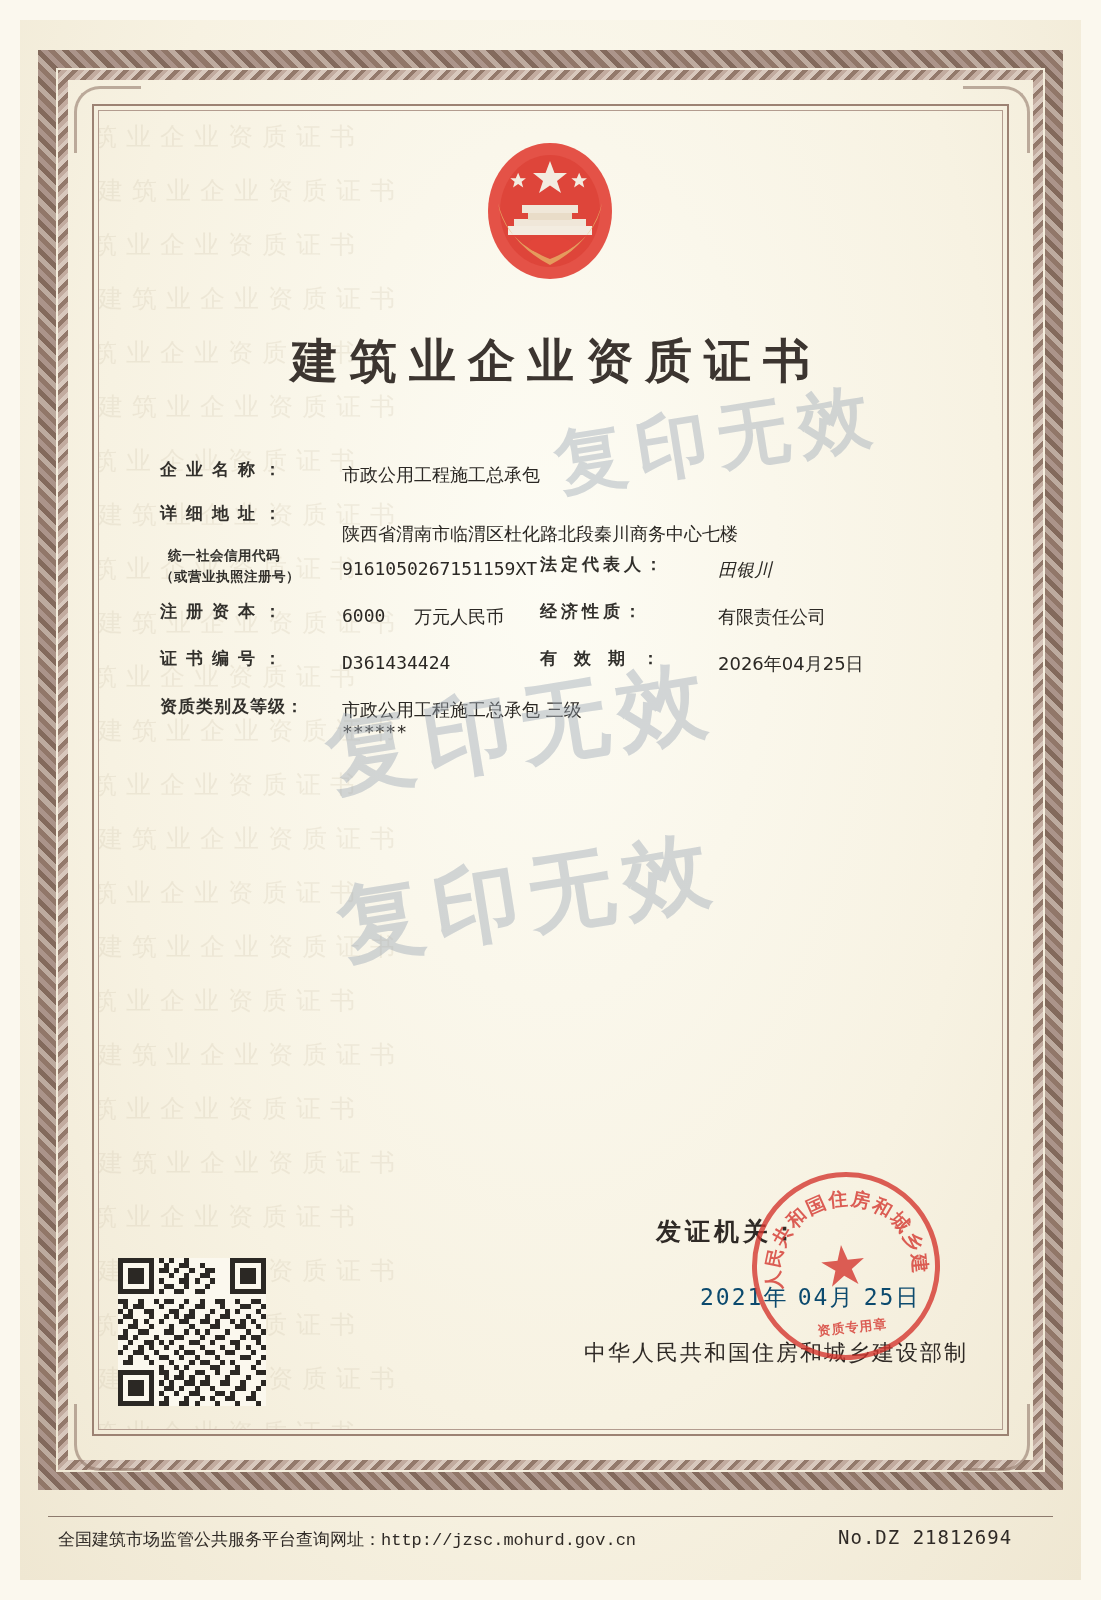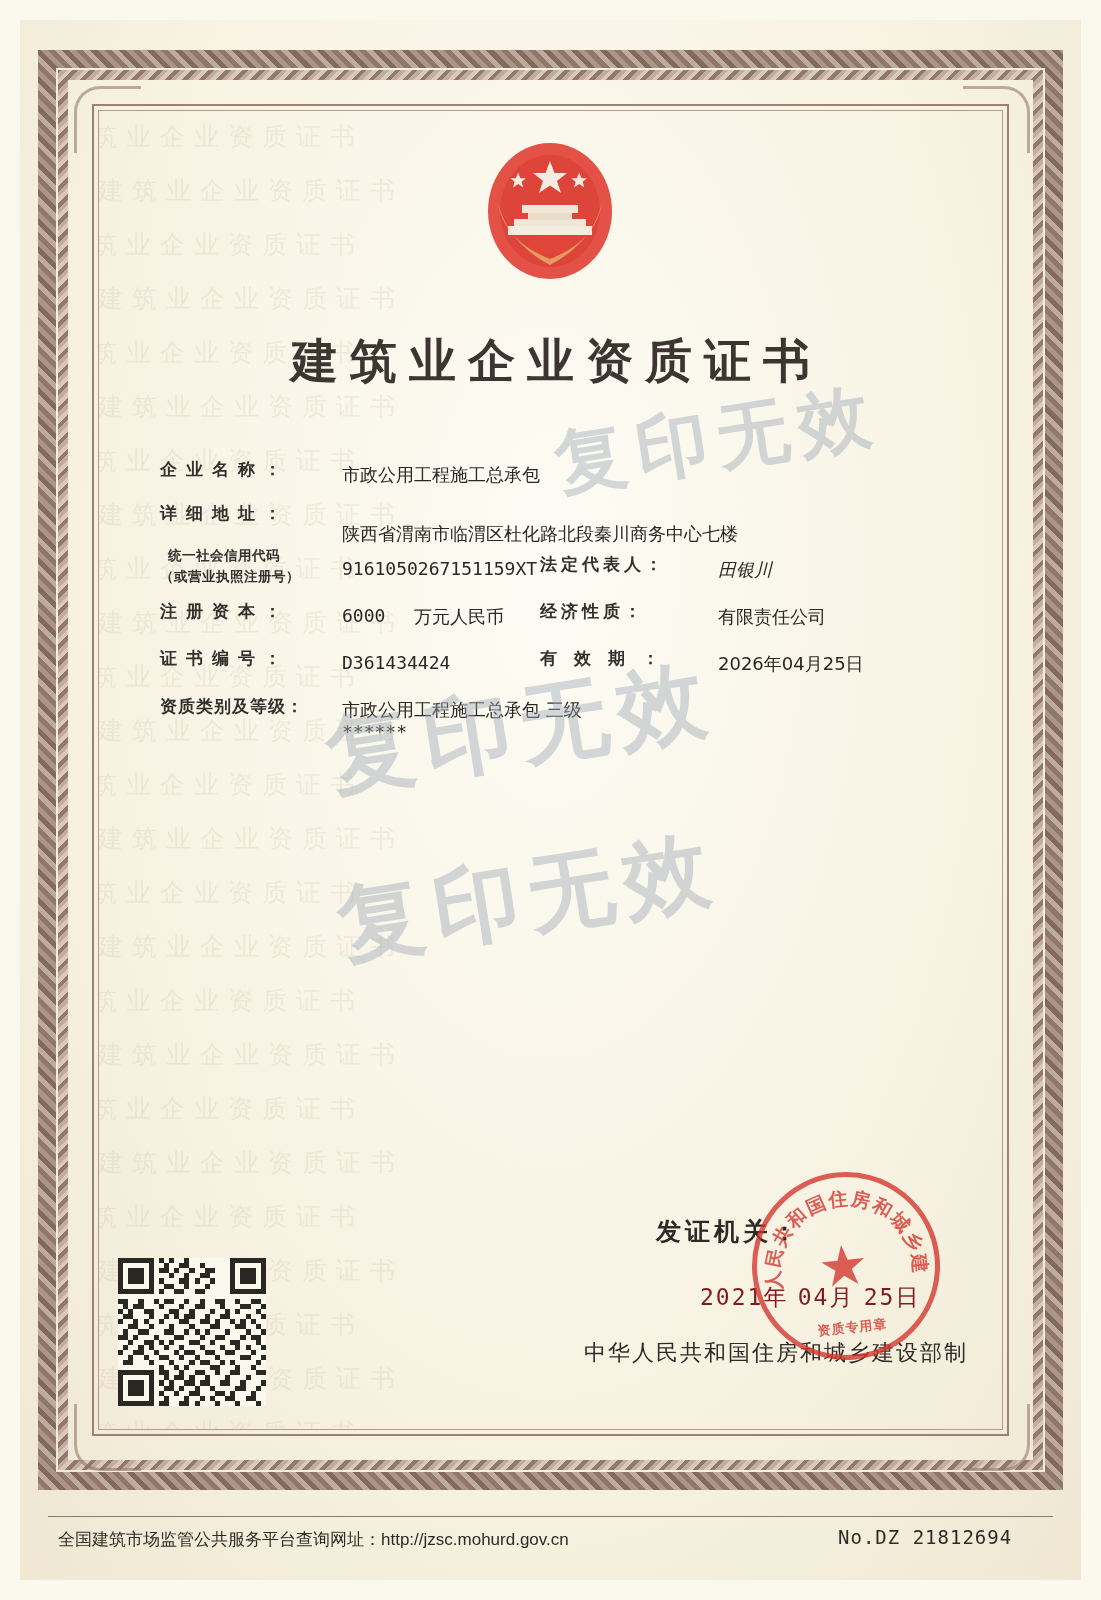--- a/index.html
+++ b/index.html
@@ -191,21 +191,21 @@
     font-size: 25px;
     font-weight: bold;
     letter-spacing: 4px;
     color: #2f2a26;
   }
   .issue-date {
     position: absolute;
     left: 700px; top: 1282px;
     font-family: "DejaVu Sans", sans-serif;
     font-size: 23px;
-    color: #7f1d1d;
+    color: #0c4a6e;
     letter-spacing: 2px;
   }
   .issue-date span.num { font-family: "DejaVu Sans Mono", monospace; }
   .ministry {
     position: absolute;
     left: 584px; top: 1338px;
     font-family: "DejaVu Sans", sans-serif;
     font-size: 22px;
     letter-spacing: 2px;
     color: #2f2a26;
@@ -269,21 +269,21 @@
   
   .footer-line {
     position: absolute;
     left: 48px; top: 1516px;
     width: 1005px;
     border-top: 1px solid #8d7a6d;
   }
   .footer-left {
     position: absolute;
     left: 58px; top: 1528px;
-    font-family: Liberation Sans, sans-serif;
+    font-family: Liberation Mono, monospace;
     font-size: 17px;
     color: #2f2a26;
   }
   .footer-right {
     position: absolute;
     left: 838px; top: 1526px;
     font-family: "DejaVu Sans Mono", monospace;
     font-size: 19px;
     letter-spacing: 1px;
     color: #2f2a26;

